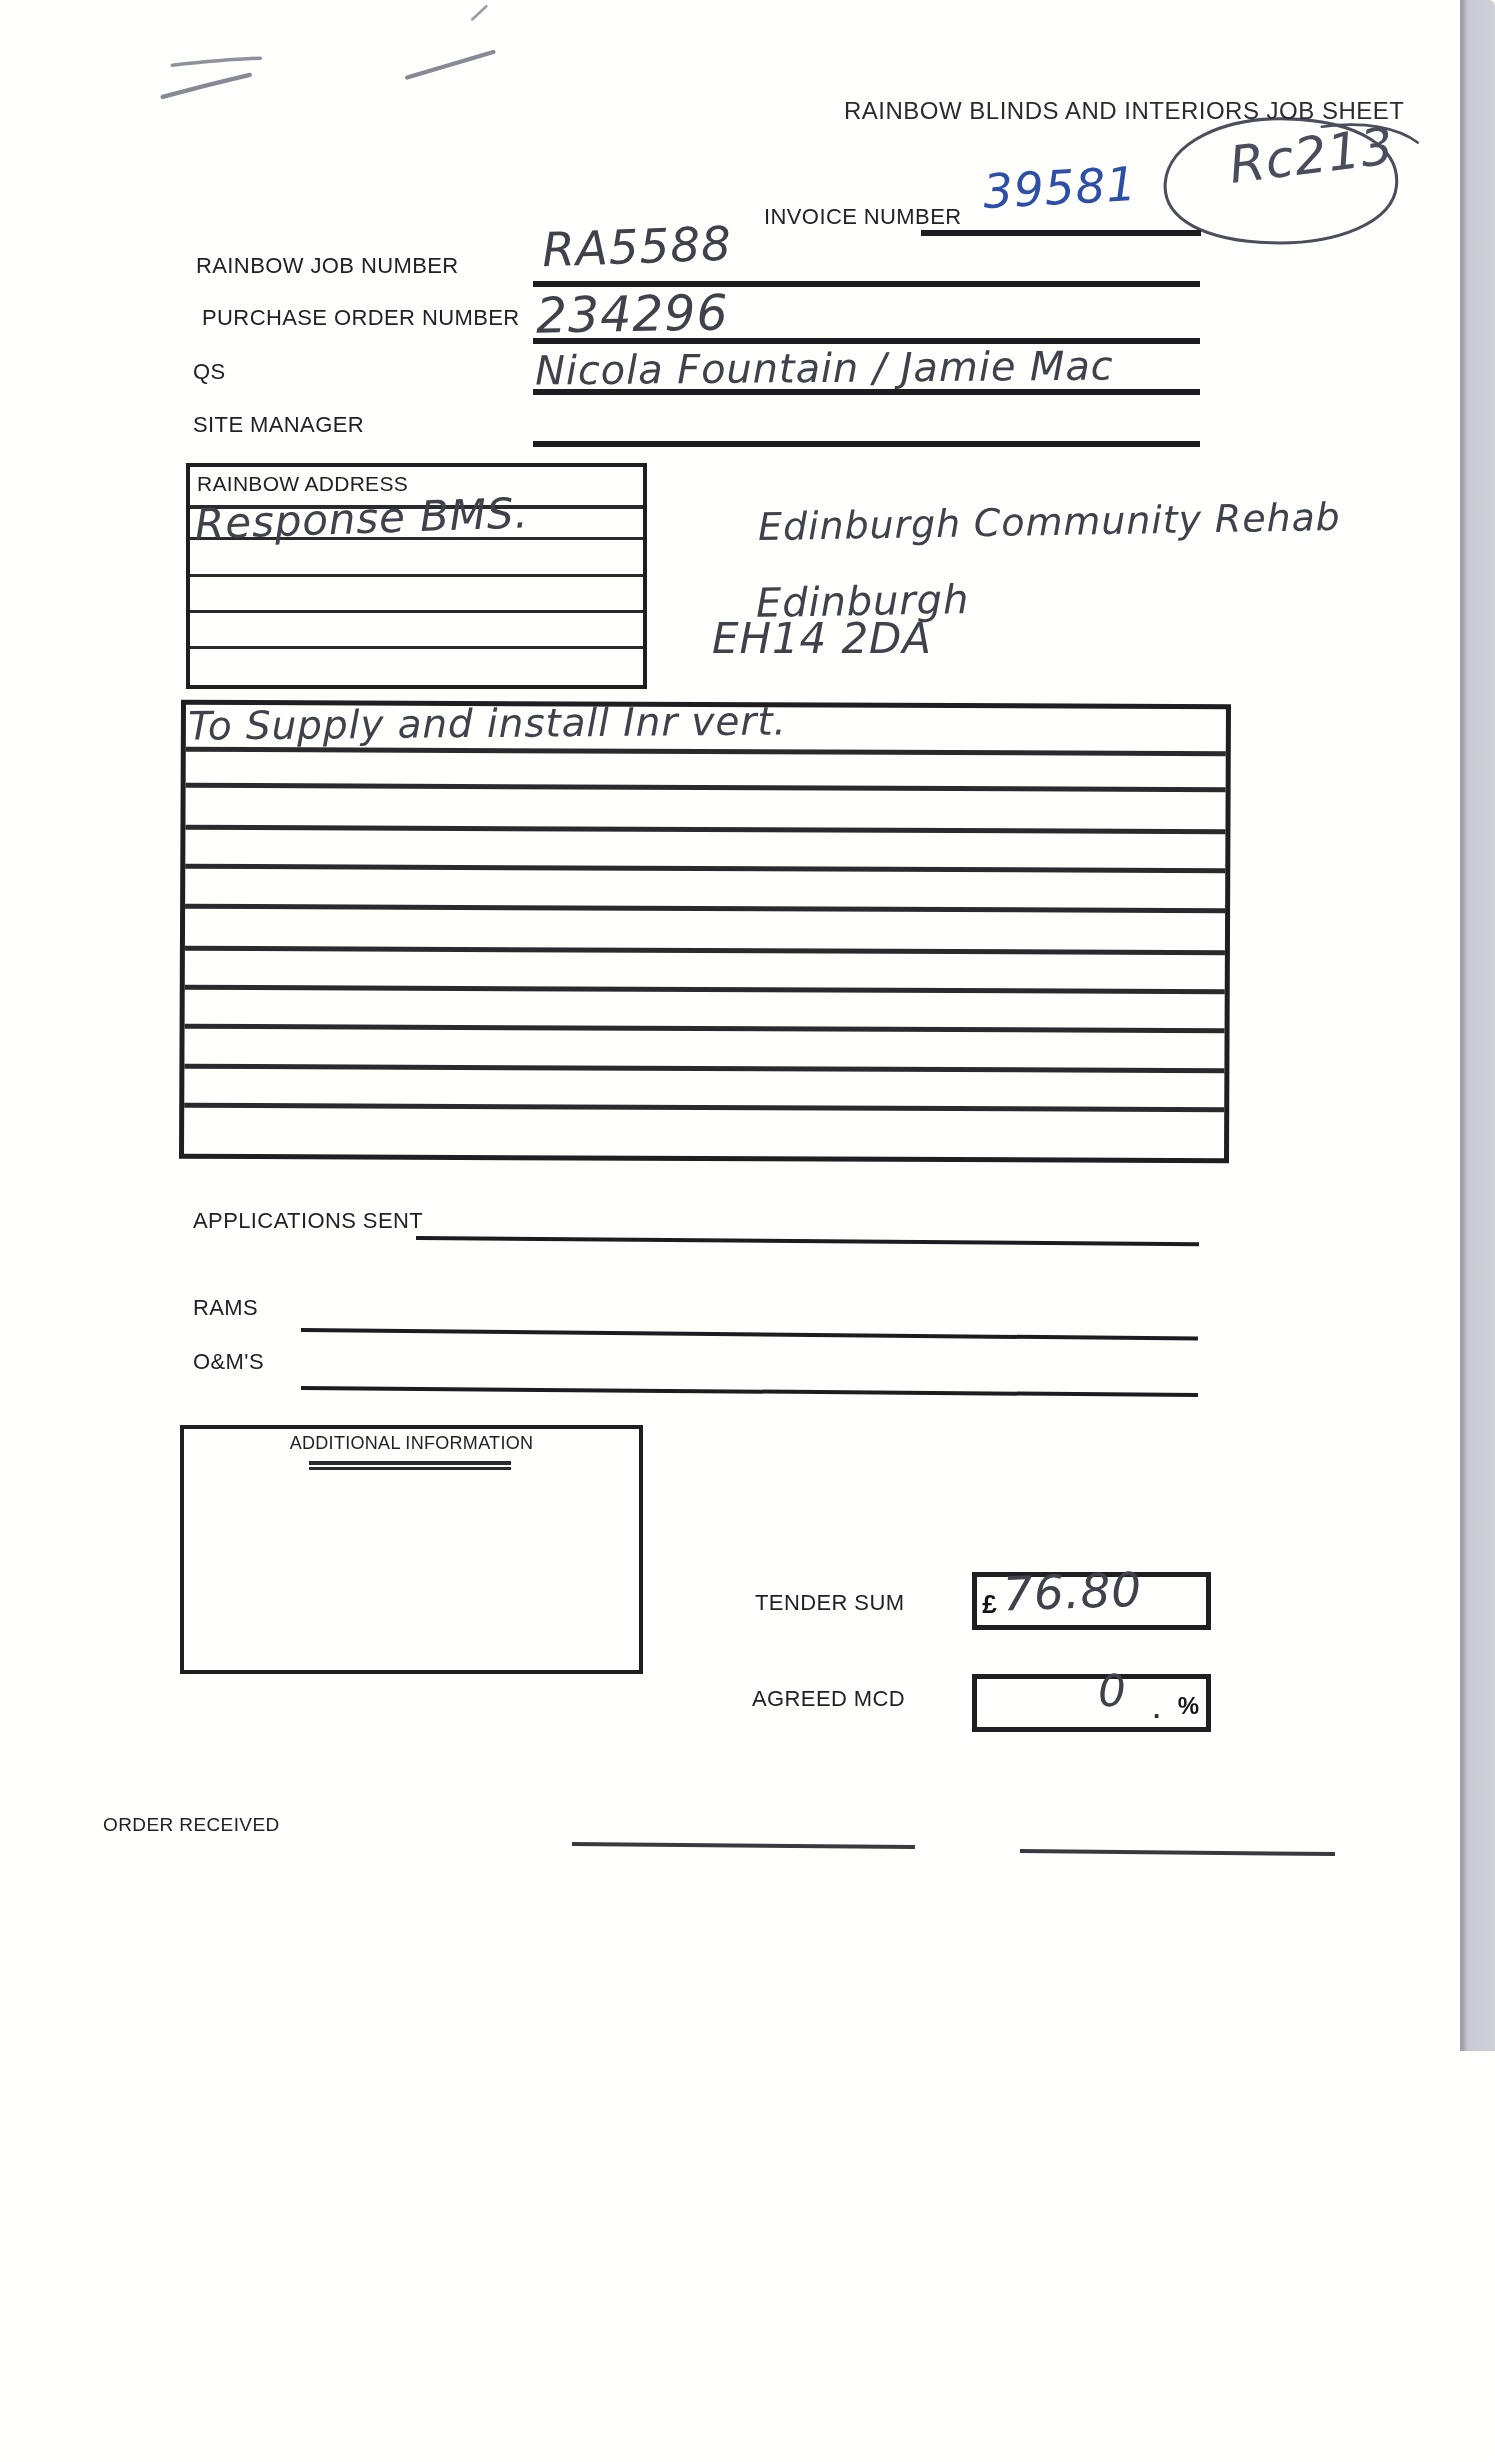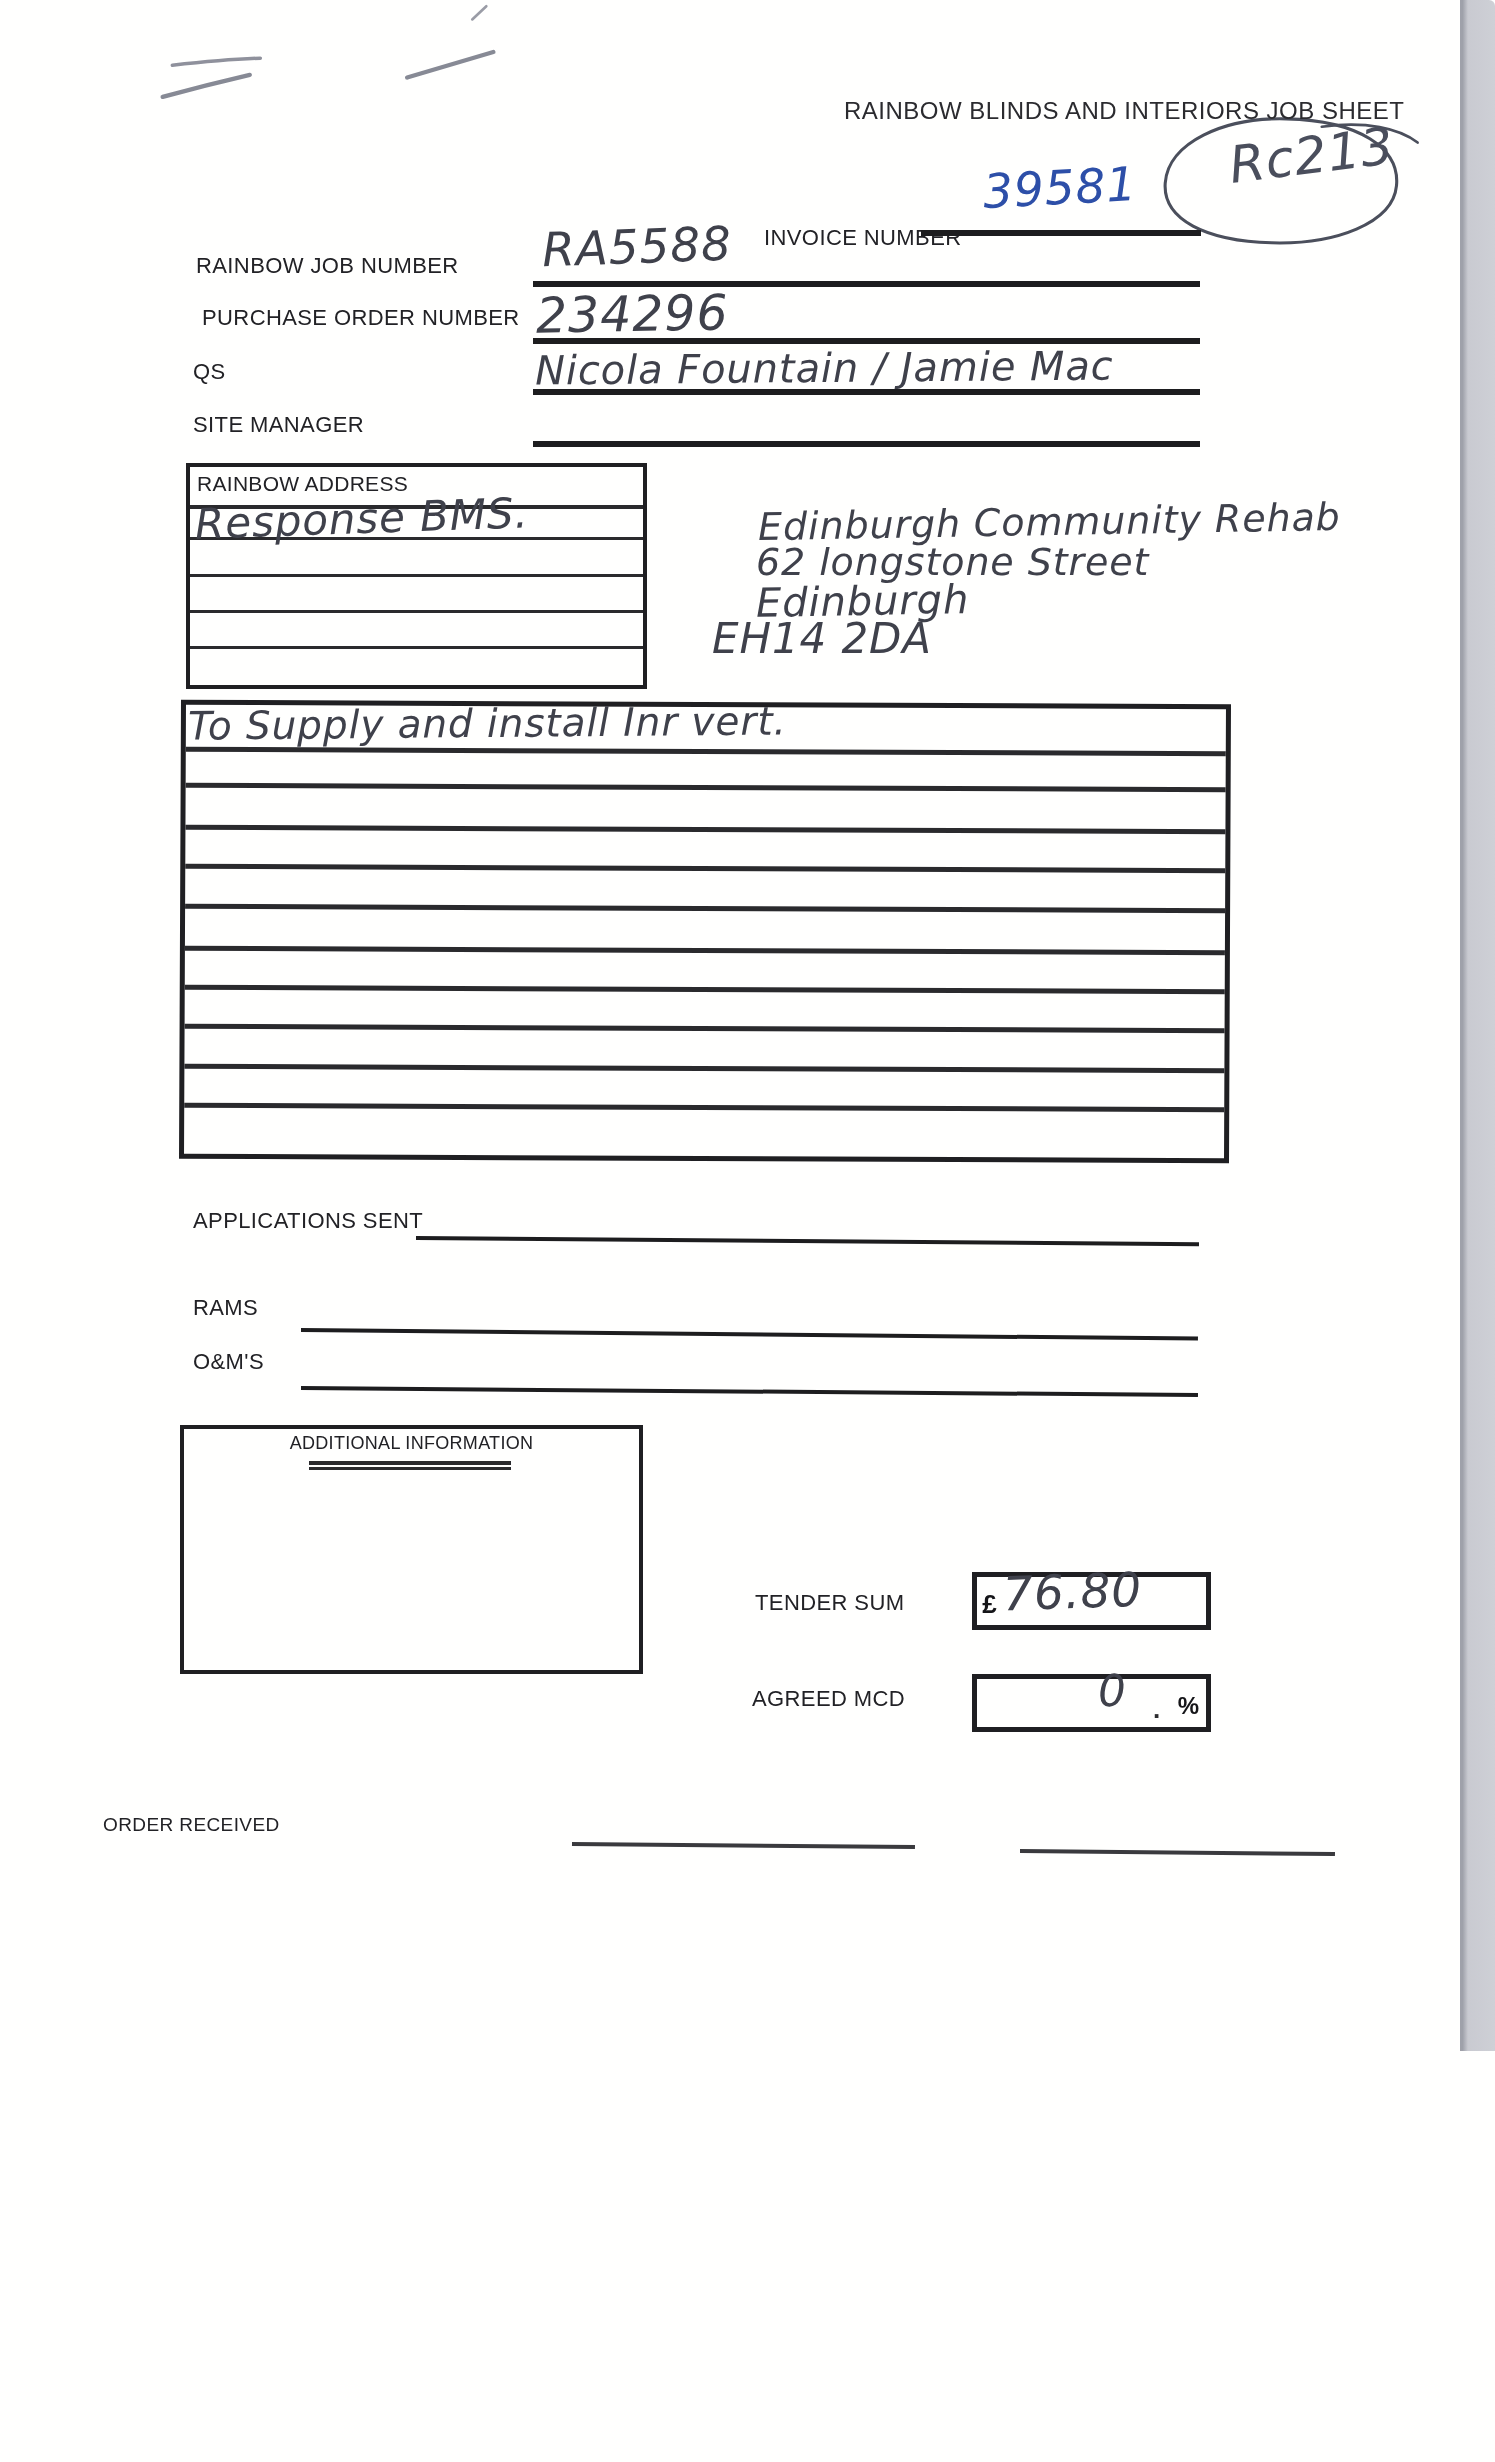--- a/index.html
+++ b/index.html
@@ -55,21 +55,21 @@
     <path d="M537,22 L553,7" stroke="#9a9ca6" stroke-width="3" fill="none" stroke-linecap="round"></path>
     <path d="M1325,208 C1328,162 1392,133 1463,135 C1545,137 1592,168 1588,211 C1584,254 1518,278 1446,276 C1372,274 1322,250 1325,208 Z" stroke="#4b4f5c" stroke-width="3.5" fill="none" stroke-linecap="round"></path>
     <path d="M1503,144 C1553,137 1592,146 1612,162" stroke="#4b4f5c" stroke-width="3" fill="none" stroke-linecap="round"></path>
   </svg>
 
   <div class="scan-strip"></div>
 
   <div class="title">RAINBOW BLINDS AND INTERIORS JOB SHEET</div>
   <div class="hw hw-note" style="left:1229px;top:130px;font-size:51px;transform:rotate(-7deg);">Rc213</div>
 
-  <div class="lbl" style="left:764px;top:204px;margin-top:21px;">INVOICE NUMBER</div>
+  <div class="lbl" style="left:764px;top:204px;">INVOICE NUMBER</div>
   <div class="hw hw-blue" style="left:983px;top:164px;font-size:47px;transform:rotate(-3deg);">39581</div>
   <div class="rule" style="left:921px;top:230px;width:280px;height:6.2px;"></div>
 
   <div class="lbl" style="left:196px;top:253px;">RAINBOW JOB NUMBER</div>
   <div class="hw" style="left:542px;top:223px;font-size:47px;transform:rotate(-2deg);">RA5588</div>
   <div class="rule" style="left:533px;top:281px;width:667px;height:6.2px;"></div>
 
   <div class="lbl" style="left:193px;top:305px;margin-left:9px;">PURCHASE ORDER NUMBER</div>
   <div class="hw" style="left:536px;top:290px;font-size:49px;transform:rotate(-1deg);">234296</div>
   <div class="rule" style="left:533px;top:338px;width:667px;height:6.2px;"></div>
@@ -85,21 +85,20 @@
     <div class="inner-lbl">RAINBOW ADDRESS</div>
     <div class="inrule" style="top:38px;height:4.4px;"></div>
     <div class="inrule" style="top:70px;height:2.6px;"></div>
     <div class="inrule" style="top:107px;height:2.6px;"></div>
     <div class="inrule" style="top:143px;height:2.6px;"></div>
     <div class="inrule" style="top:179px;height:2.6px;"></div>
   </div>
   <div class="hw" style="left:195px;top:498px;font-size:42px;transform:rotate(-2deg);">Response BMS.</div>
 
   <div class="hw" style="left:758px;top:503px;font-size:38px;transform:rotate(-1deg);">Edinburgh Community Rehab</div>
-  <div class="hw" style="left:756px;top:543px;font-size:38px;">62 longstone Street</div>
   <div class="hw" style="left:756px;top:581px;font-size:40px;transform:rotate(-1deg);">Edinburgh</div>
   <div class="hw" style="left:712px;top:618px;font-size:42px;">EH14 2DA</div>
 
   <div class="box box-thick" style="left:180px;top:702px;width:1040px;height:449px;transform:rotate(0.25deg);">
     <div class="inrule" style="top:42px;height:5.3px;"></div>
     <div class="inrule" style="top:78px;height:5.3px;"></div>
     <div class="inrule" style="top:120px;height:5.3px;"></div>
     <div class="inrule" style="top:159px;height:5.3px;"></div>
     <div class="inrule" style="top:199px;height:5.3px;"></div>
     <div class="inrule" style="top:241px;height:5.3px;"></div>

